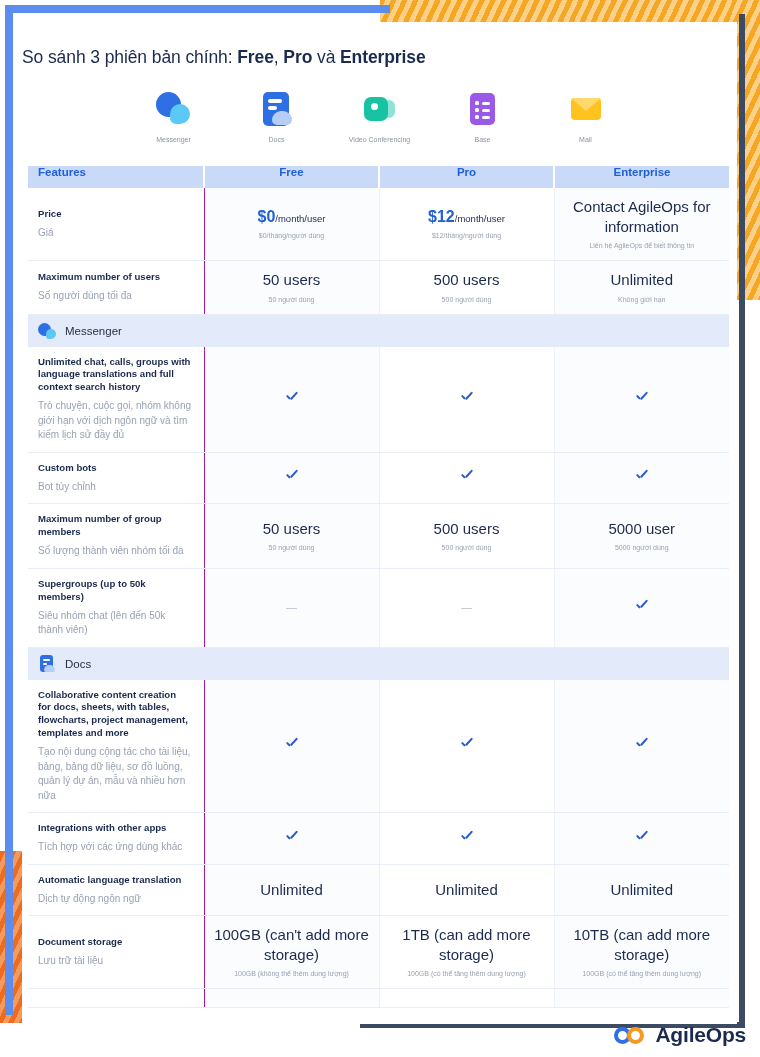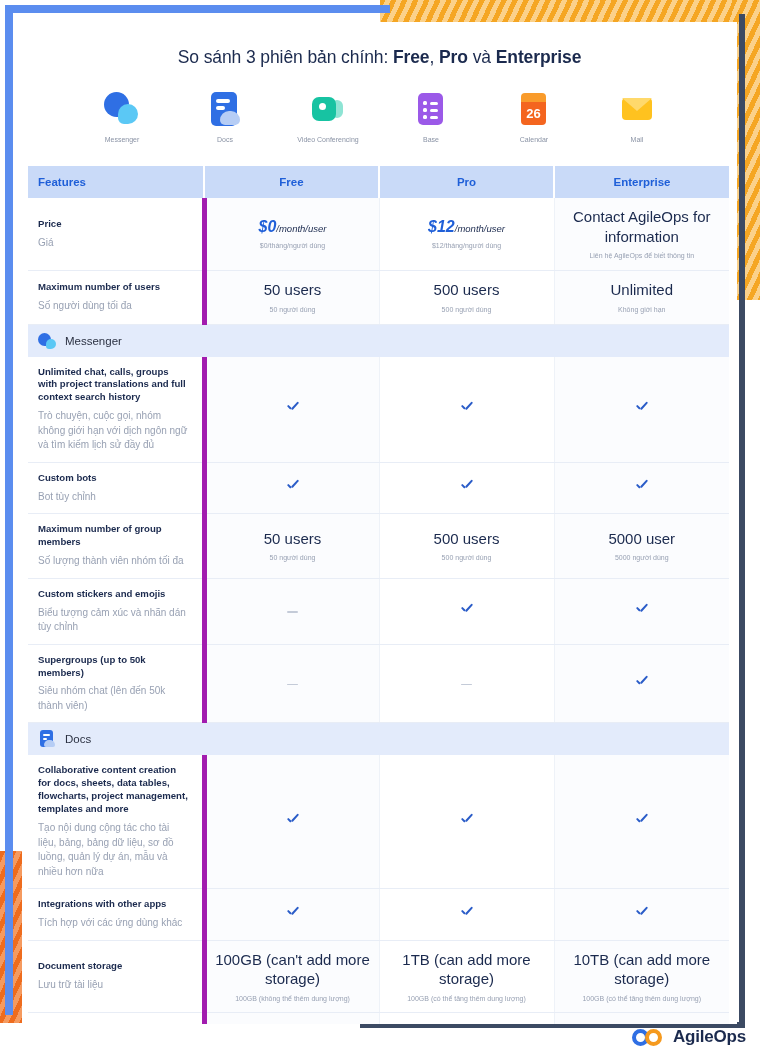--- a/index.html
+++ b/index.html
@@ -49,21 +49,20 @@
     position: absolute; left: 22px; top: 22px;
     width: 715px; height: 1002px;
     background: #ffffff;
     z-index: 3;
     overflow: hidden;
   }
 
   
   .title {
     margin-top: 25px;
-    text-align: center;
     font-size: 17.5px;
     color: #1b2a4e;
     font-weight: 400;
     letter-spacing: -0.1px;
   }
   .title b { font-weight: 700; }
 
   .apps {
     display: flex;
     justify-content: center;
@@ -132,54 +131,54 @@
   }
   table.cmp col.c-feat { width: 176px; }
   table.cmp col.c-val  { width: 175px; }
 
   thead th {
     background: #c9daf8;
     color: #1f5fd8;
     font-size: 11.5px;
     font-weight: 700;
     text-align: center;
-    padding: 10px 0 10px 0;
+    padding: 0 0 10px 0;
     border-right: 2px solid #ffffff;
   }
   thead th.feat { text-align: left; padding-left: 10px; }
   thead th:last-child { border-right: none; }
 
   td {
     border-bottom: 1px solid #e8edf6;
     vertical-align: middle;
   }
   td.feat {
     padding: 9px 12px 9px 10px;
-    border-right: 5px solid #a21caf;
+    border-right: 1px solid #a21caf;
     background: #ffffff;
   }
   td.val {
     text-align: center;
     padding: 9px 6px;
     background: #fbfcfe;
     border-right: 1px solid #eef2f8;
   }
   td.val.alt { background: #ffffff; }
   td.val:last-child { border-right: none; }
 
   .f-en {
     font-size: 9.6px; font-weight: 700; color: #1b2a4e; line-height: 1.35;
   }
   .f-vi {
     font-size: 10px; color: #98a1b3; line-height: 1.45; margin-top: 5px;
   }
   .v-en { font-size: 15px; color: #1b2a4e; line-height: 1.3; font-weight: 400; }
   .v-vi { font-size: 7px; color: #98a1b3; line-height: 1.4; margin-top: 5px; }
 
-  .price-en { font-size: 9.5px; color: #1b2a4e; font-style: italic; }
+  .price-en { font-size: 9.5px; color: #1b2a4e; }
   .price-en .big { font-size: 16px; font-weight: 700; color: #1f5fd8; }
 
   .check {
     display:inline-block; width: 13px; height: 13px; position: relative;
   }
   .check::before {
     content:""; position:absolute; left:1px; top:5px;
     width:4.5px; height:1.8px; background:#2a5cc8; transform: rotate(45deg);
     border-radius:1px;
   }
@@ -218,21 +217,21 @@
   }
   .logo-mark { position: relative; width: 34px; height: 19px; }
   .logo-mark .ring1 {
     position:absolute; left:0; top:1px; width:17px; height:17px;
     border: 4.2px solid #2f6fe4; border-radius:50%;
   }
   .logo-mark .ring2 {
     position:absolute; left:13px; top:1px; width:17px; height:17px;
     border: 4.2px solid #f59a1f; border-radius:50%;
   }
-  .logo-text { font-size: 17px; font-weight: 700; color: #1b2a4e; letter-spacing:-0.2px; }
+  .logo-text { font-size: 21px; font-weight: 700; color: #1b2a4e; letter-spacing:-0.2px; }
 </style>
 </head>
 <body>
 
 <div class="page">
 
   <div class="deco-top-stripes"></div>
   <div class="deco-right-stripes"></div>
   <div class="deco-bot-stripes"></div>
   <div class="deco-blue-frame"></div>
@@ -273,27 +272,20 @@
         <div class="glyph ic-base">
           <span class="body"></span>
           <i style="left:11px;top:11px;width:4px;height:4px;"></i>
             <i style="left:18px;top:12px;width:8px;height:2.5px;"></i>
           <i style="left:11px;top:18px;width:4px;height:4px;"></i>
             <i style="left:18px;top:19px;width:8px;height:2.5px;"></i>
           <i style="left:11px;top:25px;width:4px;height:4px;"></i>
             <i style="left:18px;top:26px;width:8px;height:2.5px;"></i>
         </div>
         <div class="lbl">Base</div>
-      </div>
-      <div class="app">
-        <div class="glyph ic-calendar">
-            <span class="top"></span>
-            <span class="bot">26</span>
-          </div>
-        <div class="lbl">Calendar</div>
       </div>
       <div class="app">
         <div class="glyph ic-mail">
             <span class="env"></span>
             <span class="flap"></span>
           </div>
         <div class="lbl">Mail</div>
       </div>
     </div>
 
@@ -355,21 +347,21 @@
                 <span class="sect-ico si-messenger">
                   <span class="b1"></span>
                   <span class="b2"></span>
                 </span>
                 <span class="sect-name">Messenger</span>
               </div>
             </td>
           </tr>
           <tr>
             <td class="feat">
-              <div class="f-en">Unlimited chat, calls, groups with project translations and full context search history</div>
+              <div class="f-en">Unlimited chat, calls, groups with language translations and full context search history</div>
               <div class="f-vi">Trò chuyện, cuộc gọi, nhóm không giới hạn với dịch ngôn ngữ và tìm kiếm lịch sử đầy đủ</div>
             </td>
             <td class="val"><span class="check"></span></td>
             <td class="val alt"><span class="check"></span></td>
             <td class="val"><span class="check"></span></td>
           </tr>
           <tr>
             <td class="feat">
               <div class="f-en">Custom bots</div>
               <div class="f-vi">Bot tùy chỉnh</div>
@@ -388,29 +380,20 @@
               <div class="v-vi">50 người dùng</div>
             </td>
             <td class="val alt">
               <div class="v-en">500 users</div>
               <div class="v-vi">500 người dùng</div>
             </td>
             <td class="val">
               <div class="v-en">5000 user</div>
               <div class="v-vi">5000 người dùng</div>
             </td>
-          </tr>
-          <tr>
-            <td class="feat">
-              <div class="f-en">Custom stickers and emojis</div>
-              <div class="f-vi">Biểu tượng cảm xúc và nhãn dán tùy chỉnh</div>
-            </td>
-            <td class="val"><span class="dash"></span></td>
-            <td class="val alt"><span class="check"></span></td>
-            <td class="val"><span class="check"></span></td>
           </tr>
           <tr>
             <td class="feat">
               <div class="f-en">Supergroups (up to 50k members)</div>
               <div class="f-vi">Siêu nhóm chat (lên đến 50k thành viên)</div>
             </td>
             <td class="val"><span class="dash"></span></td>
             <td class="val alt"><span class="dash"></span></td>
             <td class="val"><span class="check"></span></td>
           </tr>
@@ -422,35 +405,50 @@
                   <span class="l1"></span>
                   <span class="l2"></span>
                   <span class="cloud"></span>
                 </span>
                 <span class="sect-name">Docs</span>
               </div>
             </td>
           </tr>
           <tr>
             <td class="feat">
-              <div class="f-en">Collaborative content creation for docs, sheets, data tables, flowcharts, project management, templates and more</div>
+              <div class="f-en">Collaborative content creation for docs, sheets, with tables, flowcharts, project management, templates and more</div>
               <div class="f-vi">Tạo nội dung cộng tác cho tài liệu, bảng, bảng dữ liệu, sơ đồ luồng, quản lý dự án, mẫu và nhiều hơn nữa</div>
             </td>
             <td class="val"><span class="check"></span></td>
             <td class="val alt"><span class="check"></span></td>
             <td class="val"><span class="check"></span></td>
           </tr>
           <tr>
             <td class="feat">
               <div class="f-en">Integrations with other apps</div>
               <div class="f-vi">Tích hợp với các ứng dùng khác</div>
             </td>
             <td class="val"><span class="check"></span></td>
             <td class="val alt"><span class="check"></span></td>
             <td class="val"><span class="check"></span></td>
+          </tr>
+          <tr>
+            <td class="feat">
+              <div class="f-en">Automatic language translation</div>
+              <div class="f-vi">Dịch tự động ngôn ngữ</div>
+            </td>
+            <td class="val">
+              <div class="v-en">Unlimited</div>
+            </td>
+            <td class="val alt">
+              <div class="v-en">Unlimited</div>
+            </td>
+            <td class="val">
+              <div class="v-en">Unlimited</div>
+            </td>
           </tr>
           <tr>
             <td class="feat">
               <div class="f-en">Document storage</div>
               <div class="f-vi">Lưu trữ tài liệu</div>
             </td>
             <td class="val">
               <div class="v-en">100GB (can't add more storage)</div>
               <div class="v-vi">100GB (không thể thêm dung lượng)</div>
             </td>

